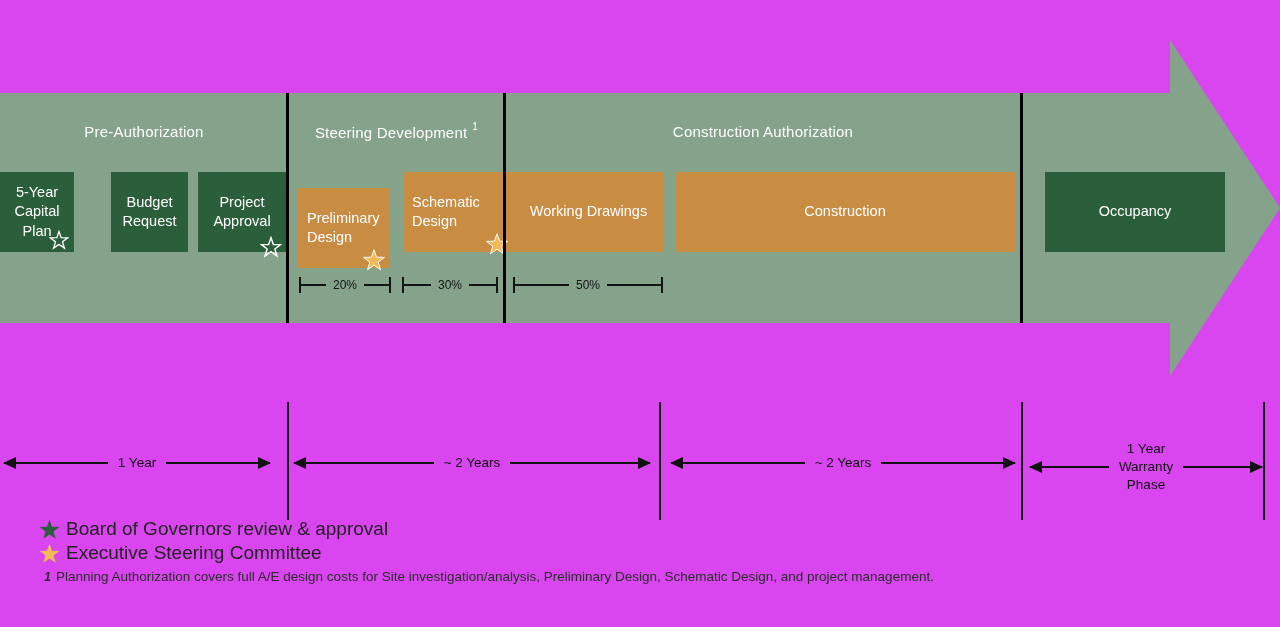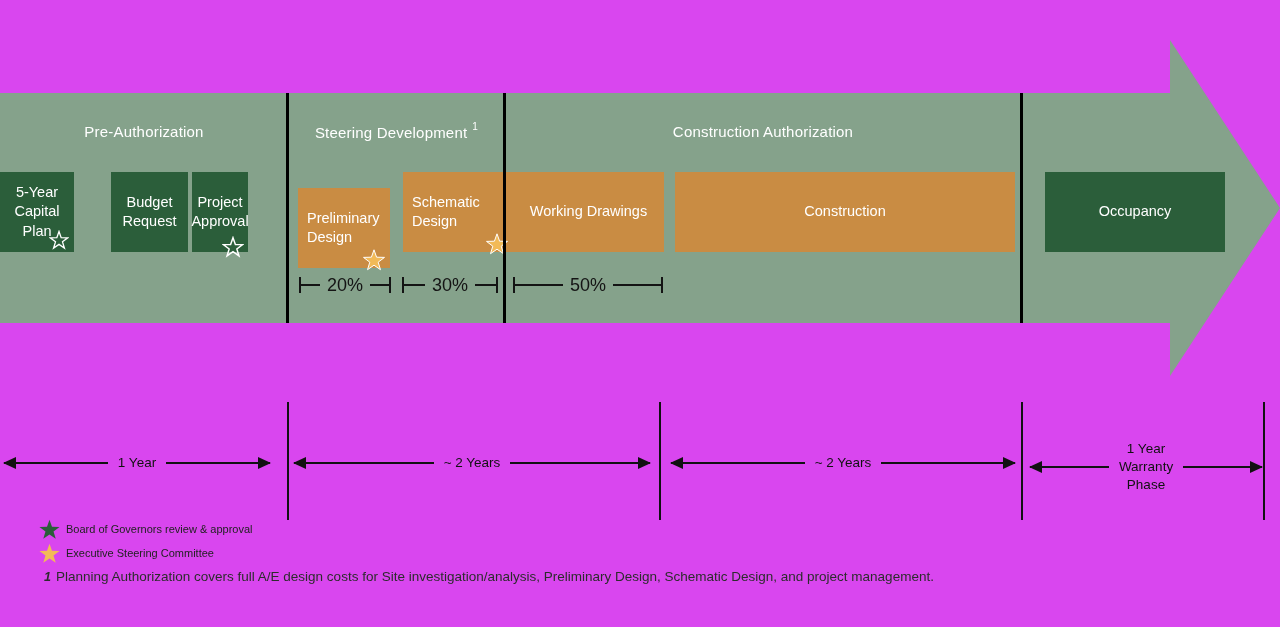--- a/index.html
+++ b/index.html
@@ -24,21 +24,21 @@
   .stage.left-text { justify-content:flex-start; text-align:left; padding-left:9px; }
   .stage .star { position:absolute; }
 
   
   .vdiv { position:absolute; top:93px; height:230px; width:3px; background:#000; }
 
   
   .dim { position:absolute; top:277px; height:16px; display:flex; align-items:center; }
   .dim .tick { width:2px; height:16px; background:#141414; }
   .dim .seg  { flex:1; height:2px; background:#141414; }
-  .dim-label { font-size:18px; color:#141414; padding:0 7px; white-space:nowrap; }
+  .dim-label { font-size:12px; color:#141414; padding:0 7px; white-space:nowrap; }
 
   
   .vsep { position:absolute; top:402px; height:118px; width:2px; background:#111; }
 
   
   .tarrow { position:absolute; display:flex; align-items:center; height:26px; }
   .ta-line { position:relative; flex:1; height:2px; background:#111; }
   .ta-line.l::before { content:""; position:absolute; left:-1px; top:50%; transform:translateY(-50%);
                        width:0; height:0; border-top:6px solid transparent; border-bottom:6px solid transparent;
                        border-right:13px solid #111; }
@@ -50,21 +50,21 @@
   
   .star { display:block; }
   .star.outline   { fill:none; stroke:#ffffff; stroke-width:1.6px; }
   .star.gold-edge { fill:var(--gold,#F2BA57); stroke:#ffffff; stroke-width:1px; }
   .star.fill-green{ fill:var(--dark-green,#1F4D2E); width:23px; height:23px; }
   .star.fill-gold { fill:var(--gold,#F2BA57); width:23px; height:23px; }
 
   
   .legend { position:absolute; left:38px; top:517px; display:flex; flex-direction:column; }
   .legend-item { display:flex; align-items:center; gap:5px; height:24px; }
-  .legend-text { font-size:11px; color:#222222; }
+  .legend-text { font-size:19px; color:#222222; }
   .footnote { position:absolute; left:44px; top:569px; font-size:13.5px; color:#2c2c2c; white-space:nowrap; }
   .fn-marker { font-style:italic; font-weight:700; margin-right:5px; font-size:12.5px; }
 </style>
 </head>
 <body>
 
 <svg width="0" height="0" style="position:absolute" aria-hidden="true">
   <defs>
     <path id="star-shape" d="M12 1.8 L14.6 9.2 L22.5 9.4 L16.2 14.2 L18.5 21.7 L12 17.2 L5.5 21.7 L7.8 14.2 L1.5 9.4 L9.4 9.2 Z"></path>
   </defs>
@@ -87,21 +87,21 @@
 
   <div class="stage green" style="left:0;width:74px;">
     <span>5-Year Capital Plan</span>
     <svg class="star outline" viewBox="0 0 24 24" style="right:5px;bottom:2px;width:20px;height:20px;">
         <use href="#star-shape"></use>
       </svg>
   </div>
   <div class="stage green" style="left:111px;width:77px;">
     <span>Budget Request</span>
   </div>
-  <div class="stage green" style="left:192px;width:56px;text-align:center;">
+  <div class="stage green" style="left:198px;width:88px;text-align:center;">
     <span>Project Approval</span>
     <svg class="star outline" viewBox="0 0 24 24" style="right:4px;bottom:-6px;width:22px;height:22px;">
         <use href="#star-shape"></use>
       </svg>
   </div>
 
   <div class="stage orange left-text" style="left:298px;width:92px;margin-top:16px;">
     <span>Preliminary Design</span>
     <svg class="star gold-edge" viewBox="0 0 24 24" style="right:4px;bottom:-4px;width:24px;height:24px;">
         <use href="#star-shape"></use>

